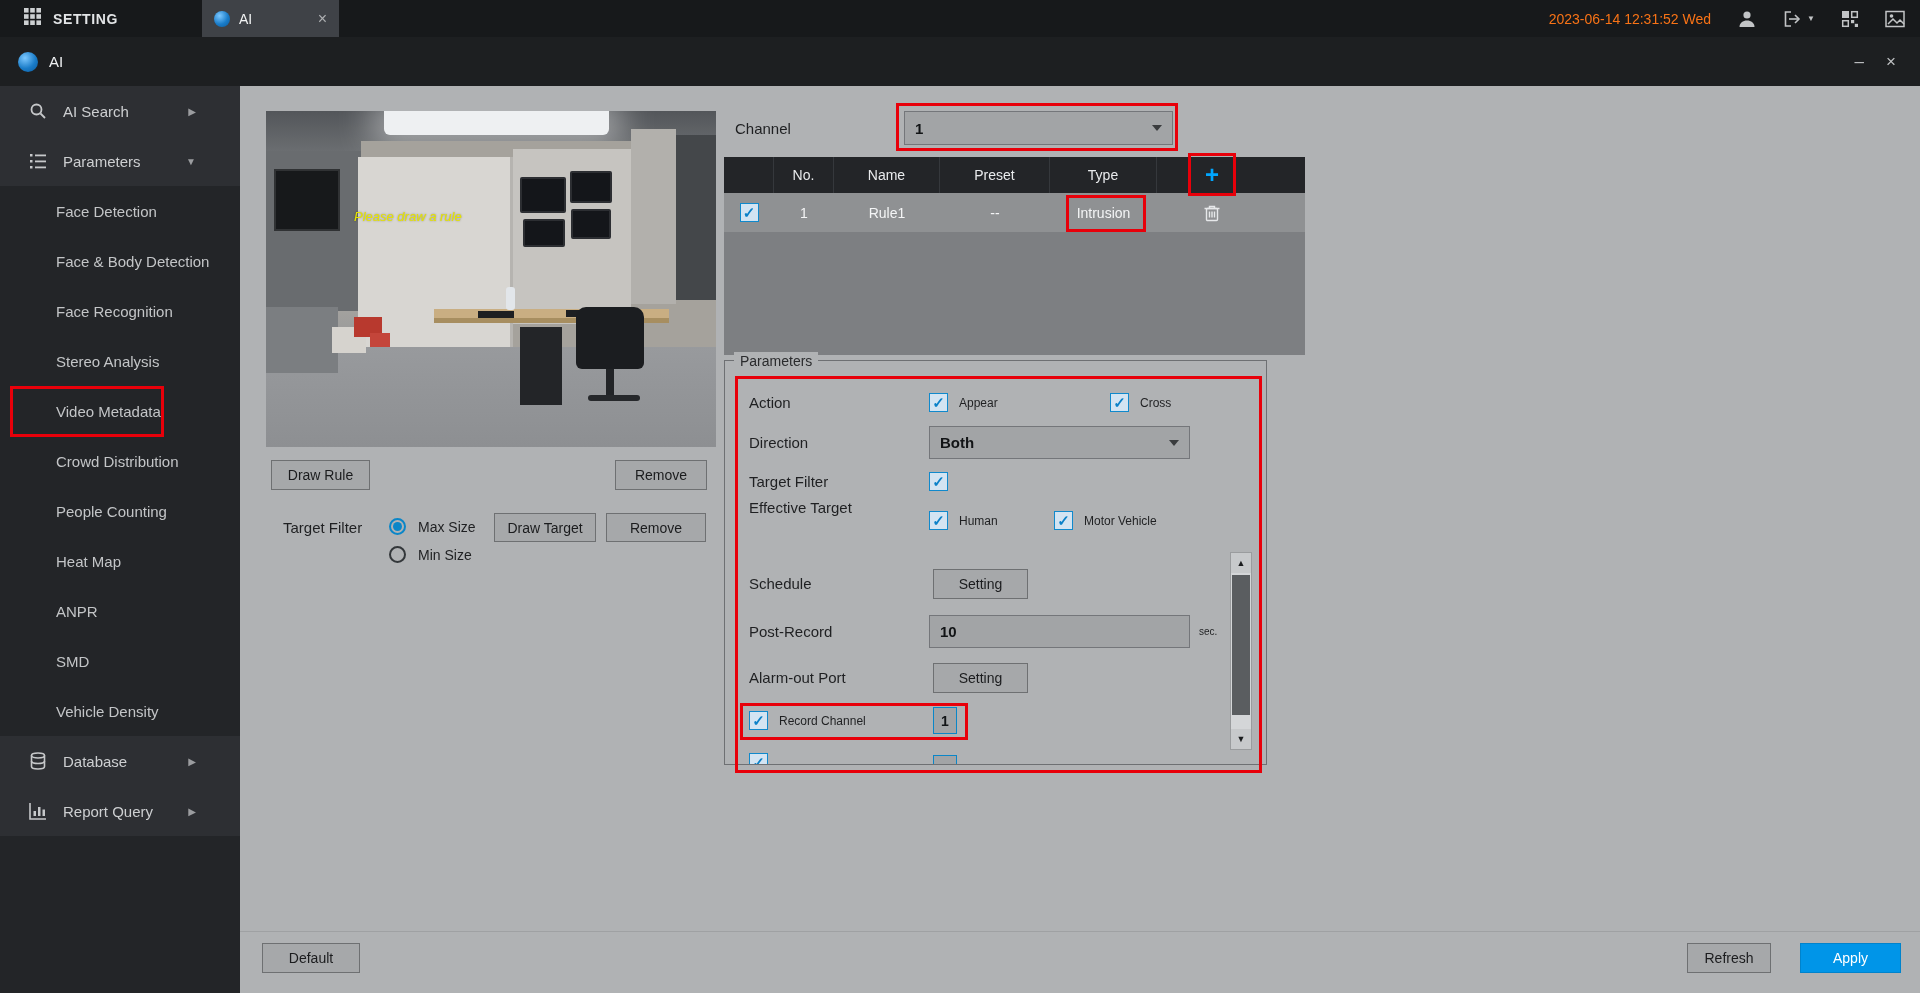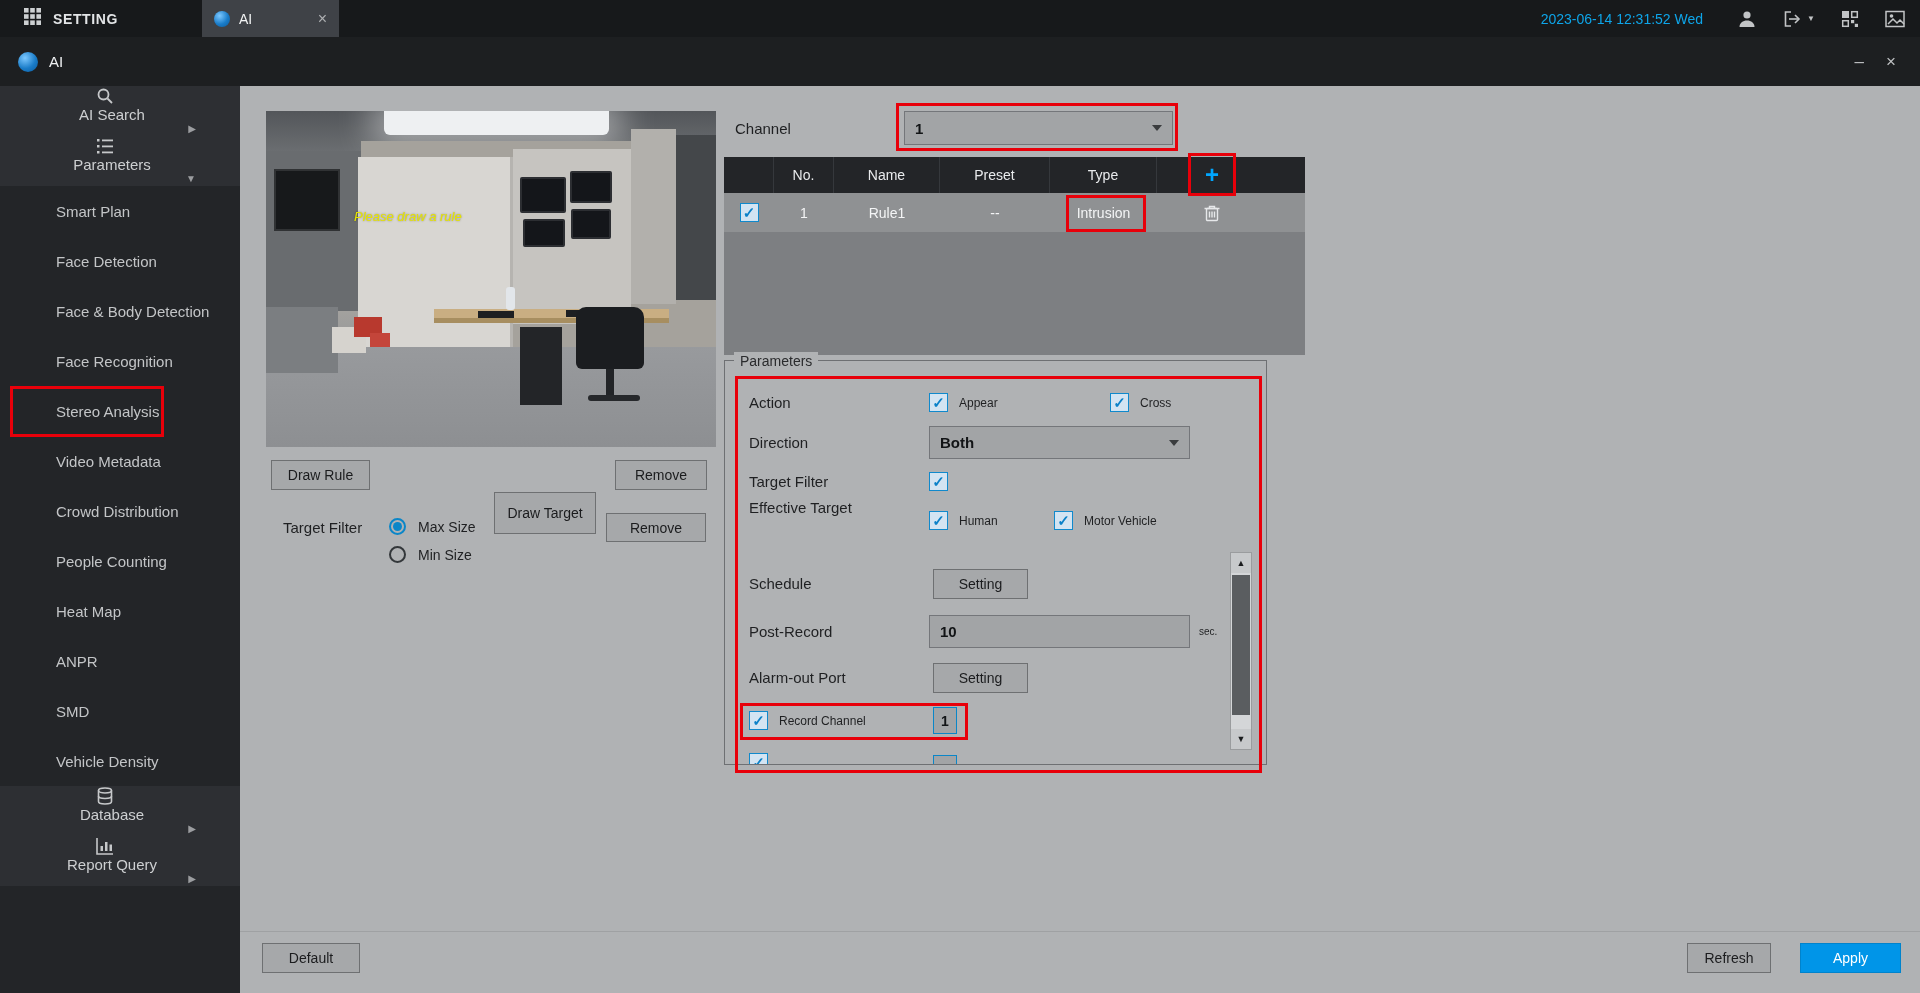--- a/index.html
+++ b/index.html
@@ -8,34 +8,34 @@
 
   
   .topbar { position:absolute; left:0; top:0; width:1920px; height:37px; background:#17191b; }
   .setting-area { position:absolute; left:24px; top:0; height:37px; display:flex; align-items:center; gap:12px; }
   .setting-label { color:#e3e5e7; font-size:14px; font-weight:bold; letter-spacing:.6px; }
   .ai-tab { position:absolute; left:202px; top:0; width:137px; height:37px; background:#3f4247; display:flex; align-items:center; gap:9px; padding:0 12px; }
   .globe-sm { width:16px; height:16px; border-radius:50%; background:radial-gradient(circle at 35% 30%, #7cc8ff, #1a7cc8 55%, #0b5a9c); flex:none; }
   .tab-label { color:#f2f3f4; font-size:14px; flex:1; }
   .tab-close { color:#aeb0b2; font-size:16px; line-height:1; }
   .topbar-right { position:absolute; right:0; top:0; height:37px; display:flex; align-items:center; gap:26px; padding-right:15px; }
-  .datetime { color:#0ea5e9; font-size:14px; margin-right:8px; }
+  .datetime { color:#f97316; font-size:14px; }
   .tb-icon { display:flex; align-items:center; gap:4px; }
   .caret-sm { color:#c2c4c6; font-size:8px; }
 
   
   .titlebar { position:absolute; left:0; top:37px; width:1920px; height:49px; background:#1d1f21; display:flex; align-items:center; padding:0 18px; }
   .globe-lg { width:20px; height:20px; border-radius:50%; background:radial-gradient(circle at 35% 30%, #7cc8ff, #1a7cc8 55%, #0b5a9c); margin-right:11px; flex:none; }
   .titlebar-title { color:#eef0f2; font-size:15px; }
   .win-controls { margin-left:auto; display:flex; gap:22px; padding-right:6px; }
   .win-btn { color:#bfc1c3; font-size:17px; line-height:1; }
 
   
   .sidebar { position:absolute; left:0; top:86px; width:240px; height:907px; background:#232528; }
-  .side-group { height:50px; display:flex; align-items:center; background:#2d2f33; padding:0 44px 0 28px; color:#cdcfd1; font-size:15px;flex-direction:column; }
+  .side-group { height:50px; display:flex; align-items:center; background:#2d2f33; padding:0 44px 0 28px; color:#cdcfd1; font-size:15px; }
   .side-gicon { width:22px; margin-right:13px; display:flex; flex:none; }
   .side-arrow { margin-left:auto; color:#9b9da0; font-size:10px; }
   .arrow-right::after { content:"\25B6"; }
   .arrow-down::after { content:"\25BC"; }
   .side-sub { height:50px; display:flex; align-items:center; padding-left:56px; color:#c3c5c7; font-size:15px; position:relative; }
   .side-sub .sub-arrow { position:absolute; left:34px; display:none; color:#0096e0; font-weight:bold; font-size:13px; }
   .side-sub .sub-arrow::after { content:"\003E"; }
   .side-sub.active { color:#0096e0; }
   .side-sub.active .sub-arrow { display:block; }
 
@@ -85,21 +85,21 @@
   .radio.sel::after { content:""; position:absolute; inset:2px; border-radius:50%; background:#0a86c8; }
   .lbl { position:absolute; font-size:15px; color:#1f2022; line-height:18px; }
 
   
   .draw-rule-btn { left:31px; top:374px; width:99px; height:30px; }
   .remove-rule-btn { left:375px; top:374px; width:92px; height:30px; }
   .tf-label { left:43px; top:433px; }
   .radio-row { position:absolute; display:flex; align-items:center; gap:12px; font-size:14px; color:#1f2022; }
   .radio-max { left:149px; top:432px; }
   .radio-min { left:149px; top:460px; }
-  .draw-target-btn { left:254px; top:406px; width:102px; height:42px; }
+  .draw-target-btn { left:254px; top:427px; width:102px; height:29px; }
   .remove-target-btn { left:366px; top:427px; width:100px; height:29px; }
 
   
   .channel-label { left:495px; top:34px; }
   .channel-dd { left:664px; top:25px; width:269px; height:34px; }
 
   
   .rules-table { position:absolute; left:484px; top:71px; width:581px; }
   .t-header { display:flex; height:36px; background:#232528; }
   .t-row { display:flex; height:39px; background:#8f9193; }
@@ -234,23 +234,20 @@
           <rect x="2" y="9" width="2.5" height="2.5"></rect>
           <rect x="7" y="9.5" width="11" height="1.8"></rect>
           <rect x="2" y="15" width="2.5" height="2.5"></rect>
           <rect x="7" y="15.5" width="11" height="1.8"></rect>
         </svg>
     </span>
     <span>Parameters</span>
     <span class="side-arrow arrow-down"></span>
   </div>
 
-  <div class="side-sub">
-      <span>Smart Plan</span>
-    </div>
   <div class="side-sub">
       <span>Face Detection</span>
     </div>
   <div class="side-sub">
       <span>Face &amp; Body Detection</span>
     </div>
   <div class="side-sub">
       <span>Face Recognition</span>
     </div>
   <div class="side-sub">

